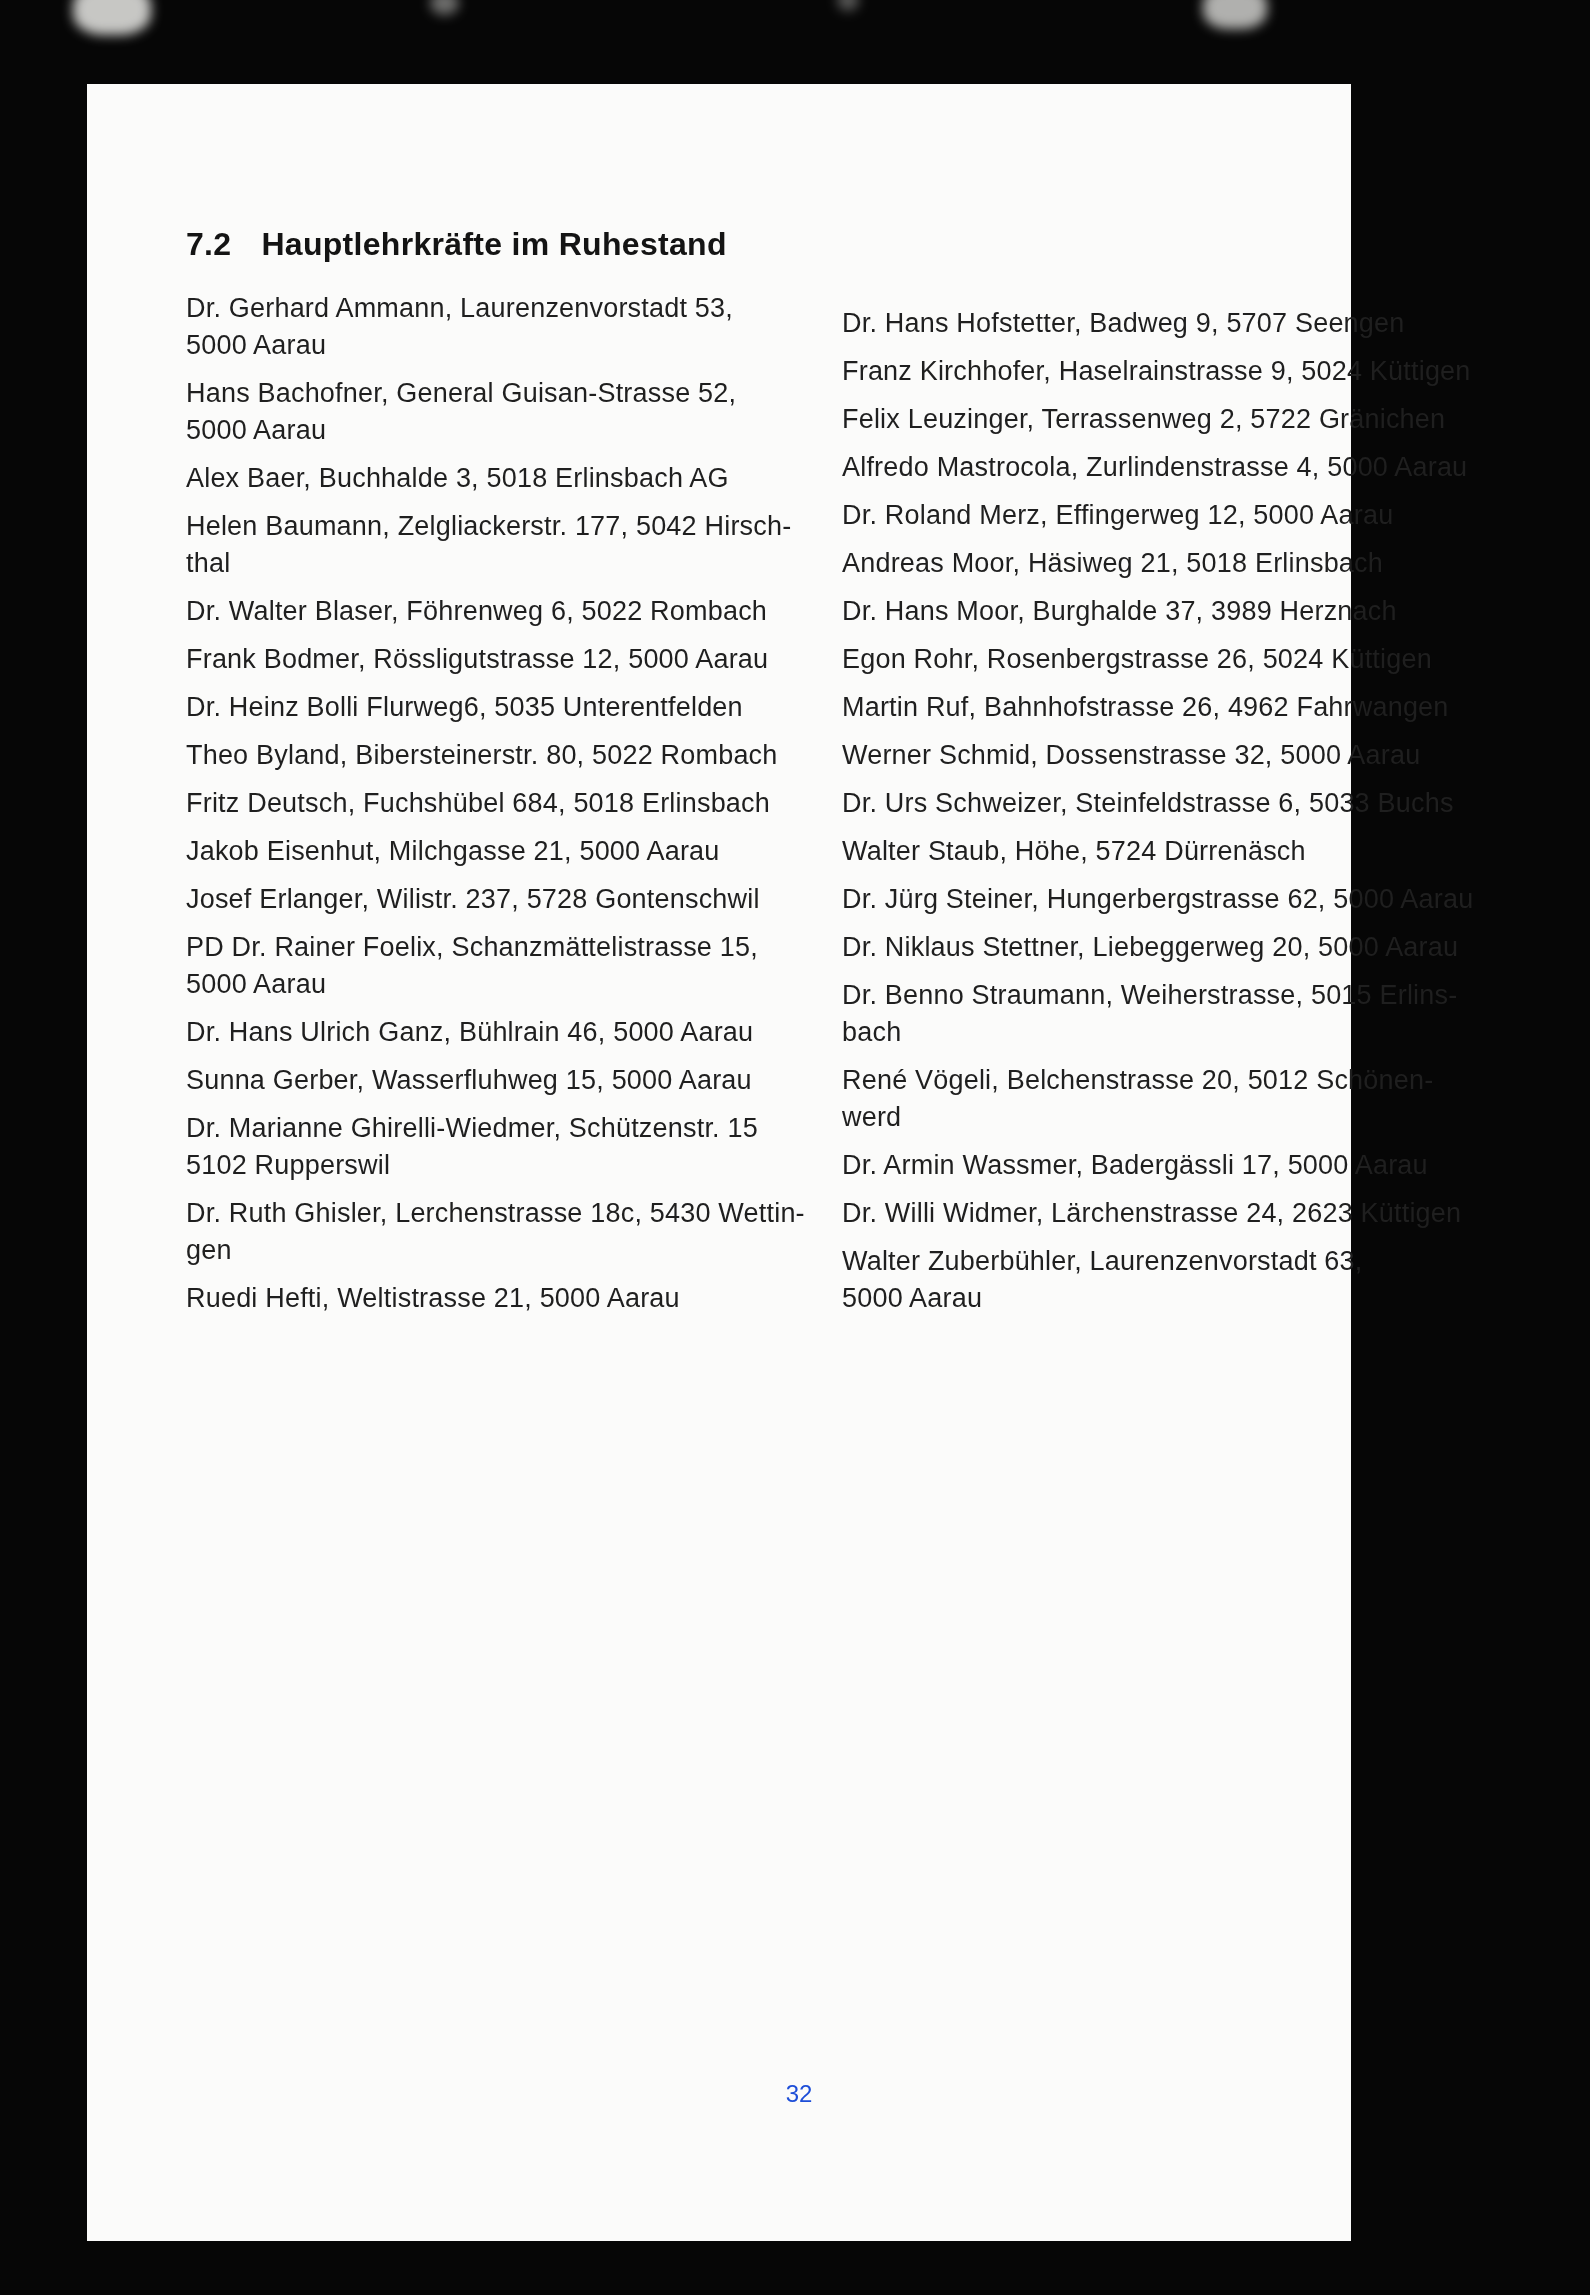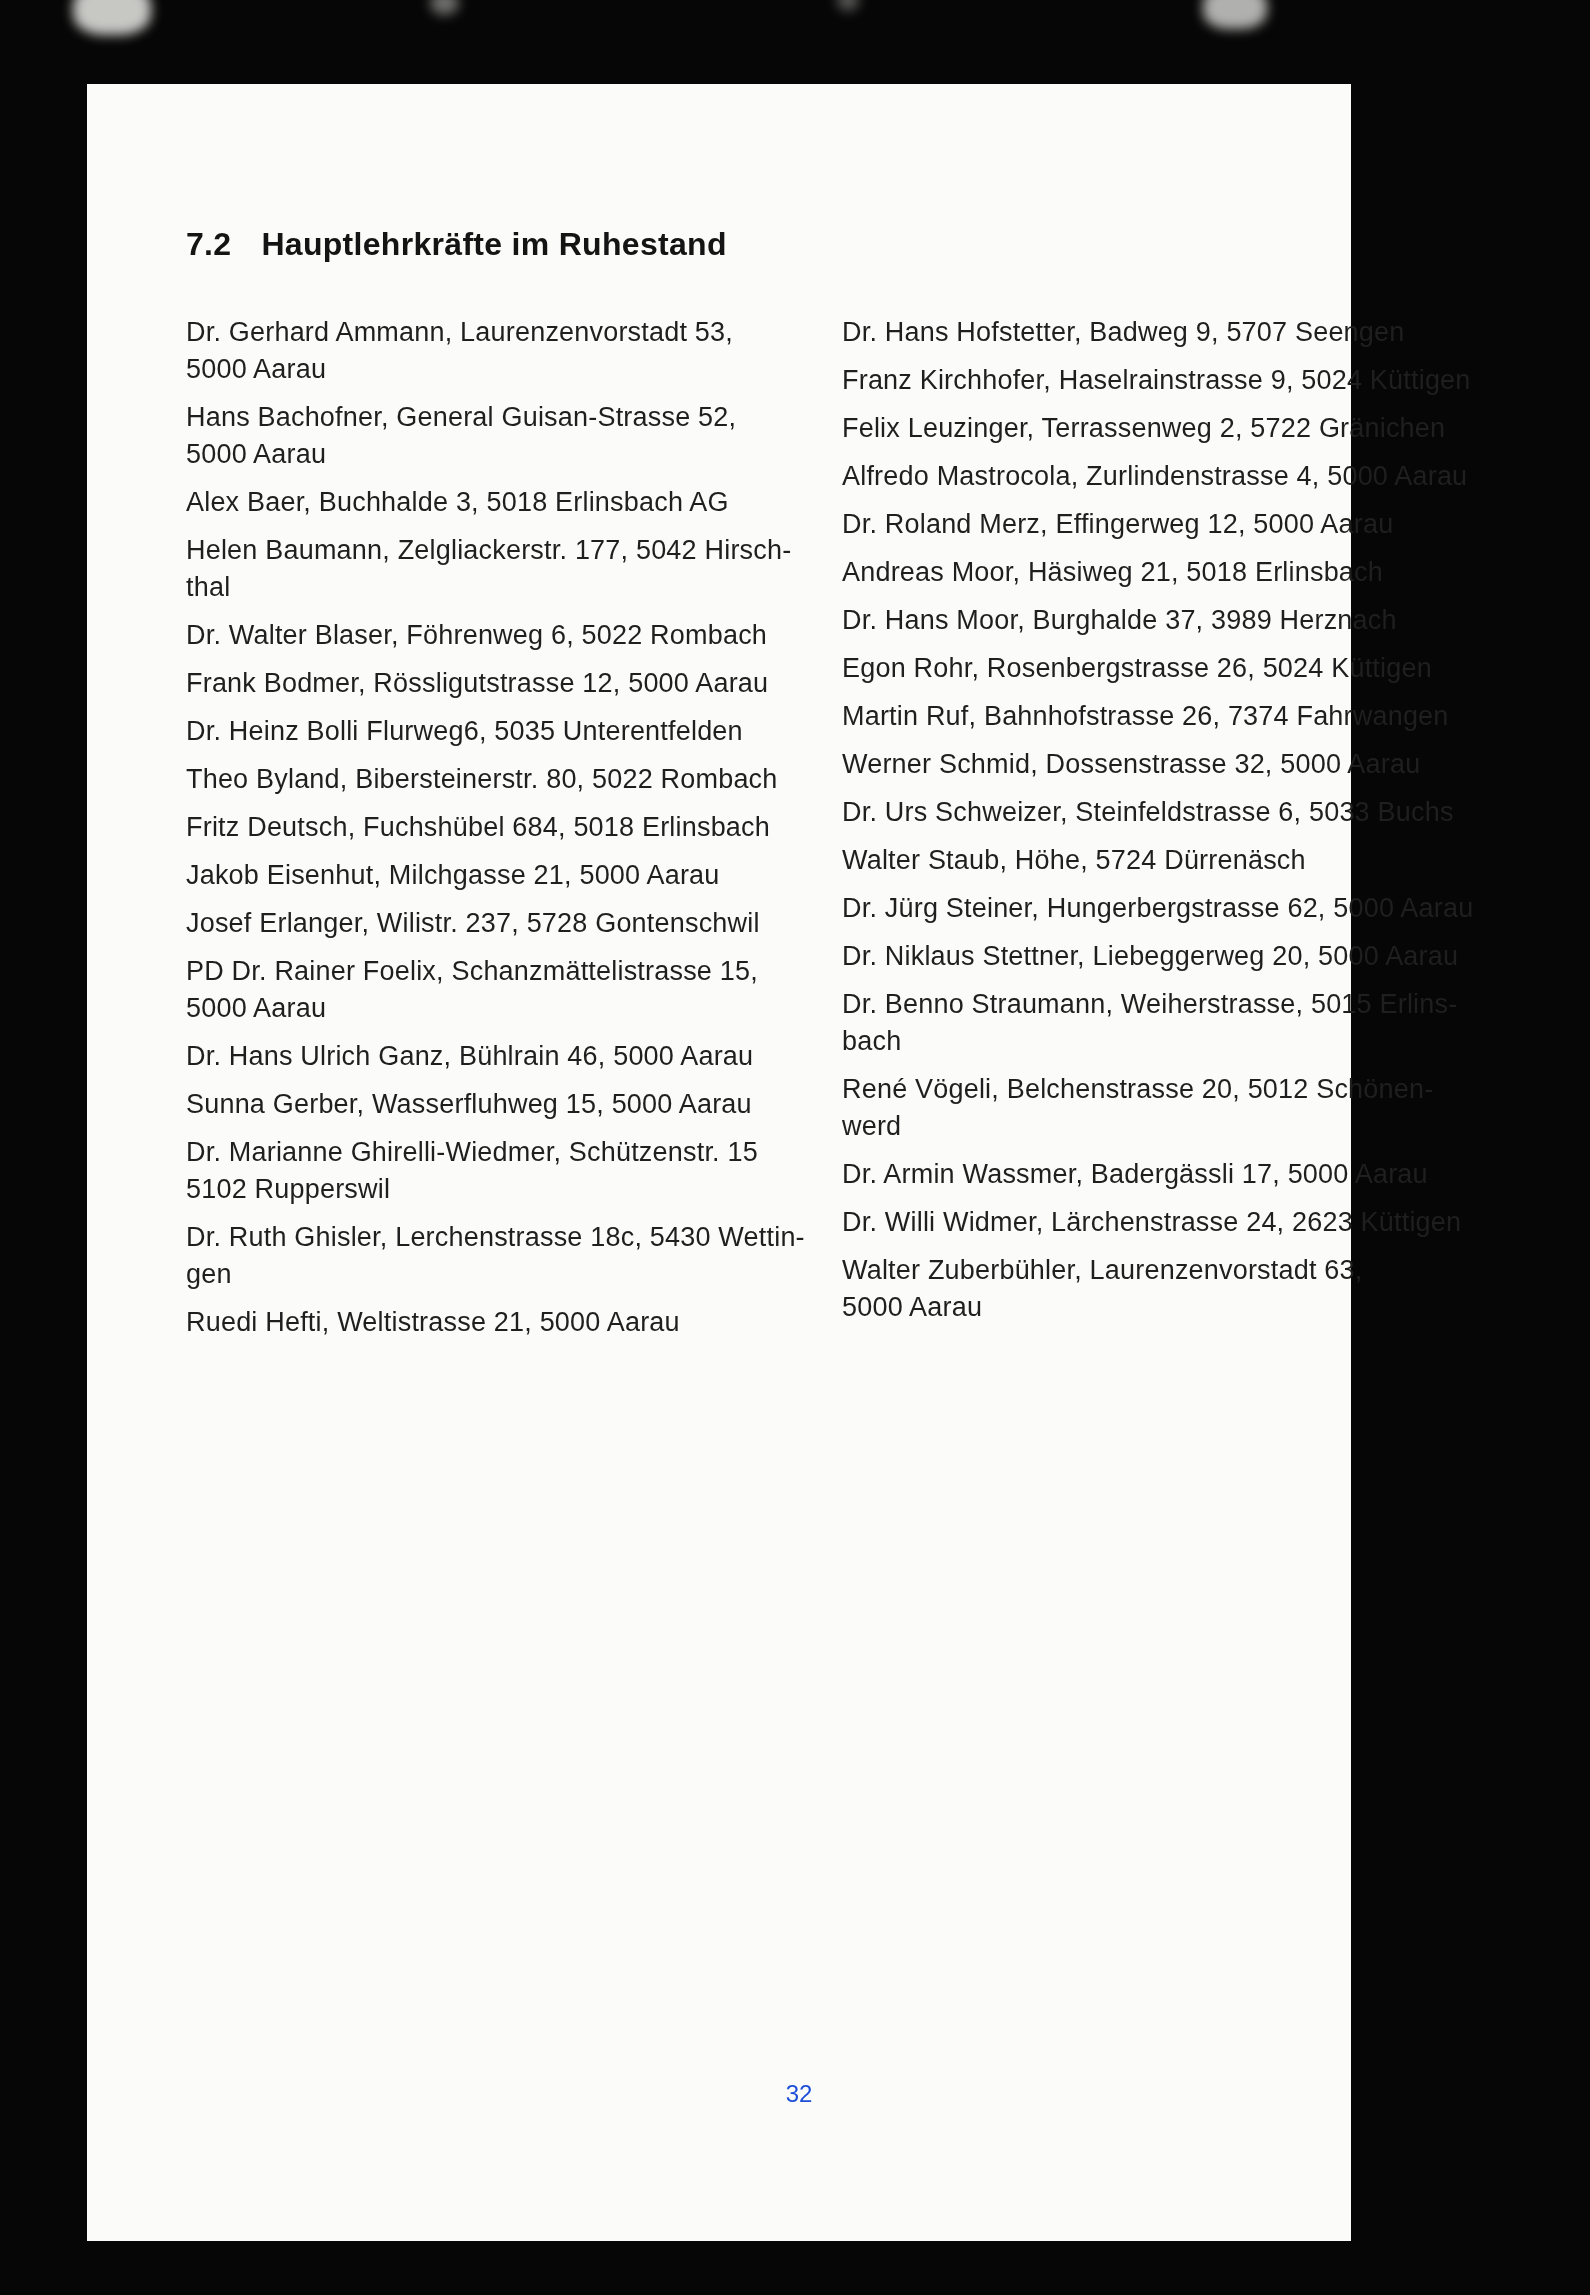--- a/index.html
+++ b/index.html
@@ -33,21 +33,22 @@
     margin: 142px 0 0 99px;
     font-size: 32px;
     font-weight: bold;
     color: #141414;
     letter-spacing: 0.3px;
   }
   .title .sec { margin-right: 30px; }
 
   .columns {
     display: flex;
-    margin: 51px 0 0 99px;
+    margin: 27px 0 0 99px;
+    align-items: flex-end;
   }
   .col-left  { flex: 0 0 656px; width: 656px; }
   .col-right { flex: 0 0 700px; width: 700px; }
 
   .entry {
     margin: 0 0 11px 0;
     font-size: 27px;
     line-height: 37px;
     letter-spacing: 0.2px;
     white-space: nowrap;
@@ -98,21 +99,21 @@
       </div>
     <div class="col col-right" id="col-right">
         <p class="entry">Dr. Hans Hofstetter, Badweg 9, 5707 Seengen</p>
         <p class="entry">Franz Kirchhofer, Haselrainstrasse 9, 5024 Küttigen</p>
         <p class="entry">Felix Leuzinger, Terrassenweg 2, 5722 Gränichen</p>
         <p class="entry">Alfredo Mastrocola, Zurlindenstrasse 4, 5000 Aarau</p>
         <p class="entry">Dr. Roland Merz, Effingerweg 12, 5000 Aarau</p>
         <p class="entry">Andreas Moor, Häsiweg 21, 5018 Erlinsbach</p>
         <p class="entry">Dr. Hans Moor, Burghalde 37, 3989 Herznach</p>
         <p class="entry">Egon Rohr, Rosenbergstrasse 26, 5024 Küttigen</p>
-        <p class="entry">Martin Ruf, Bahnhofstrasse 26, 7374 Fahrwangen</p>
+        <p class="entry">Martin Ruf, Bahnhofstrasse 26, 4962 Fahrwangen</p>
         <p class="entry">Werner Schmid, Dossenstrasse 32, 5000 Aarau</p>
         <p class="entry">Dr. Urs Schweizer, Steinfeldstrasse 6, 5033 Buchs</p>
         <p class="entry">Walter Staub, Höhe, 5724 Dürrenäsch</p>
         <p class="entry">Dr. Jürg Steiner, Hungerbergstrasse 62, 5000 Aarau</p>
         <p class="entry">Dr. Niklaus Stettner, Liebeggerweg 20, 5000 Aarau</p>
         <p class="entry">Dr. Benno Straumann, Weiherstrasse, 5015 Erlins-<br>bach</p>
         <p class="entry">René Vögeli, Belchenstrasse 20, 5012 Schönen-<br>werd</p>
         <p class="entry">Dr. Armin Wassmer, Badergässli 17,  5000 Aarau</p>
         <p class="entry">Dr. Willi Widmer, Lärchenstrasse 24, 2623 Küttigen</p>
         <p class="entry">Walter Zuberbühler, Laurenzenvorstadt 63,<br>5000 Aarau</p>

